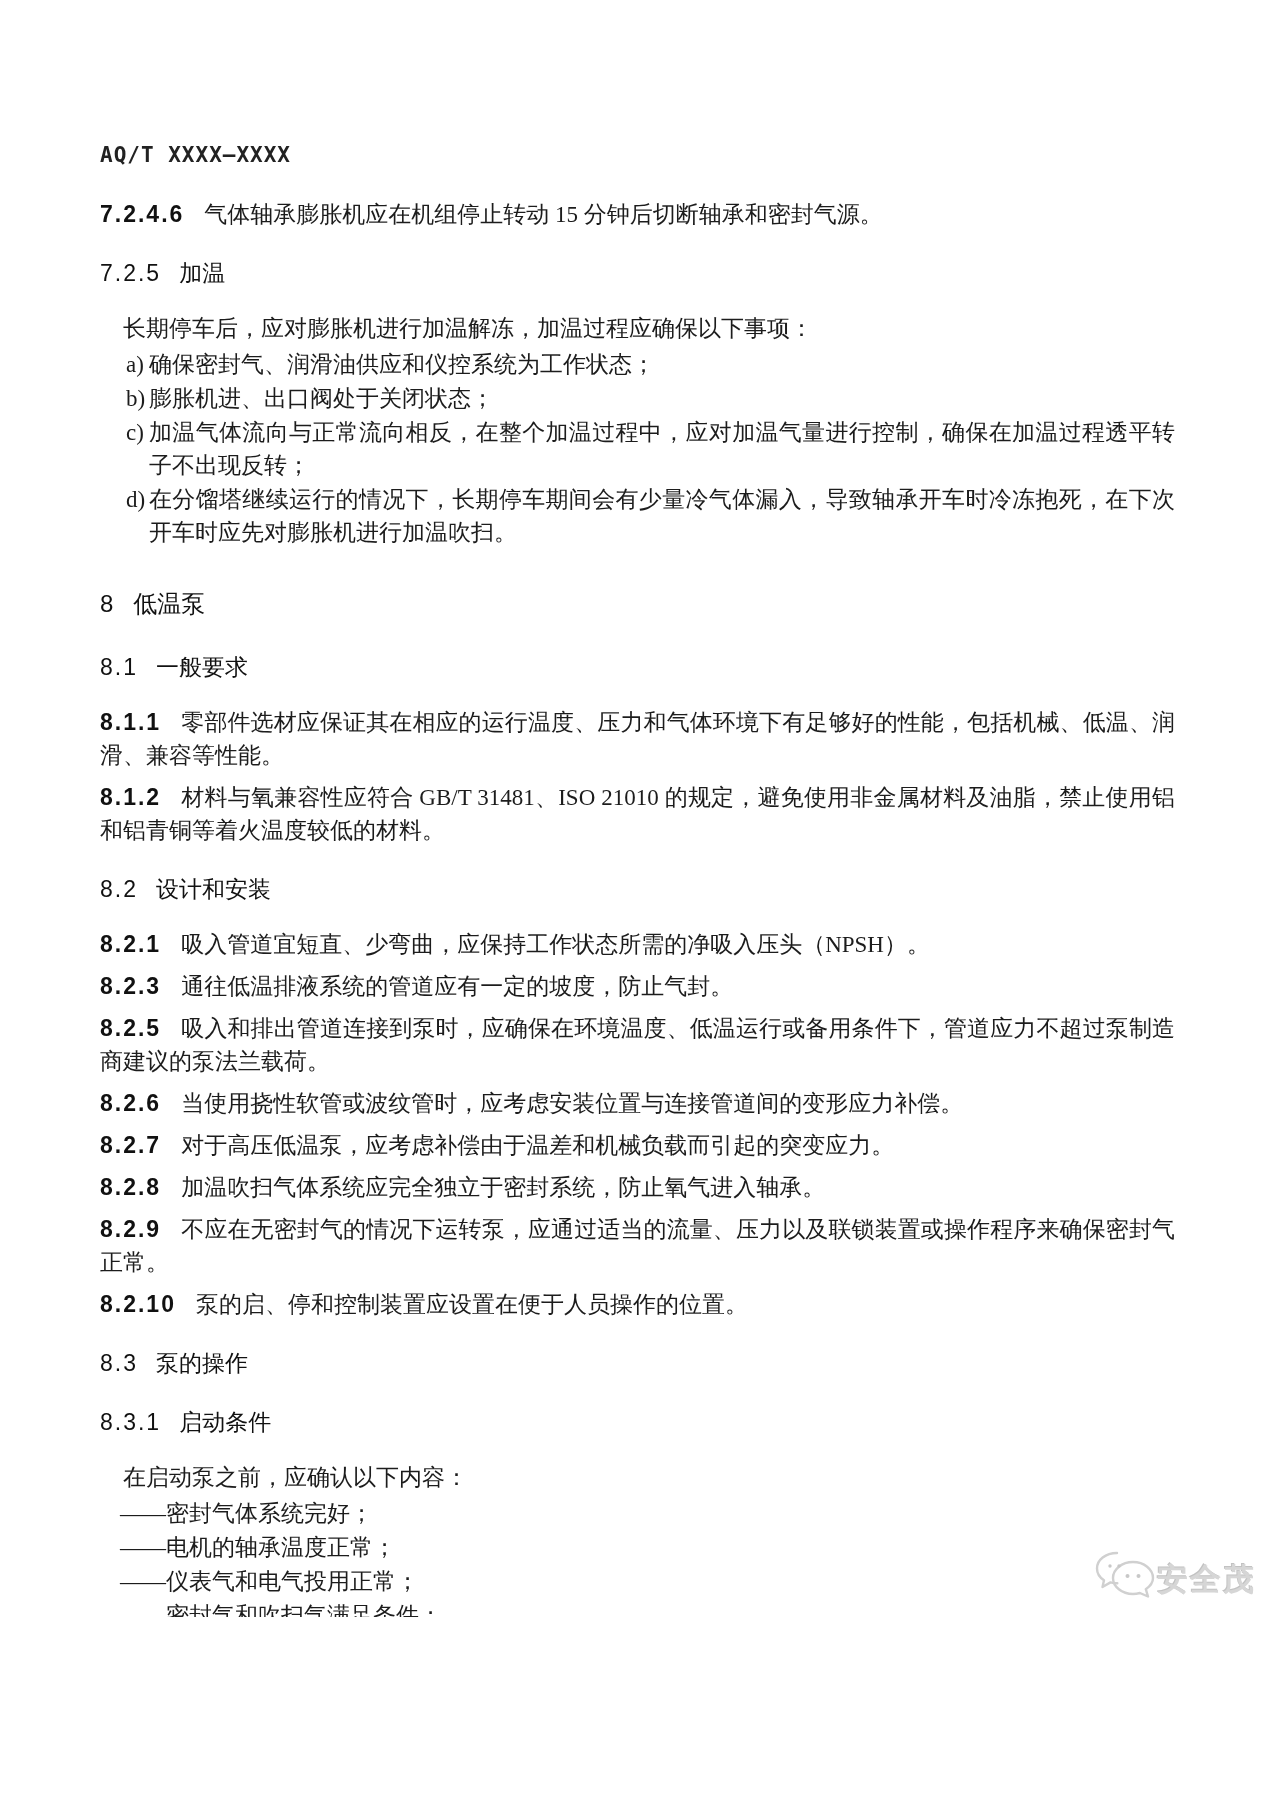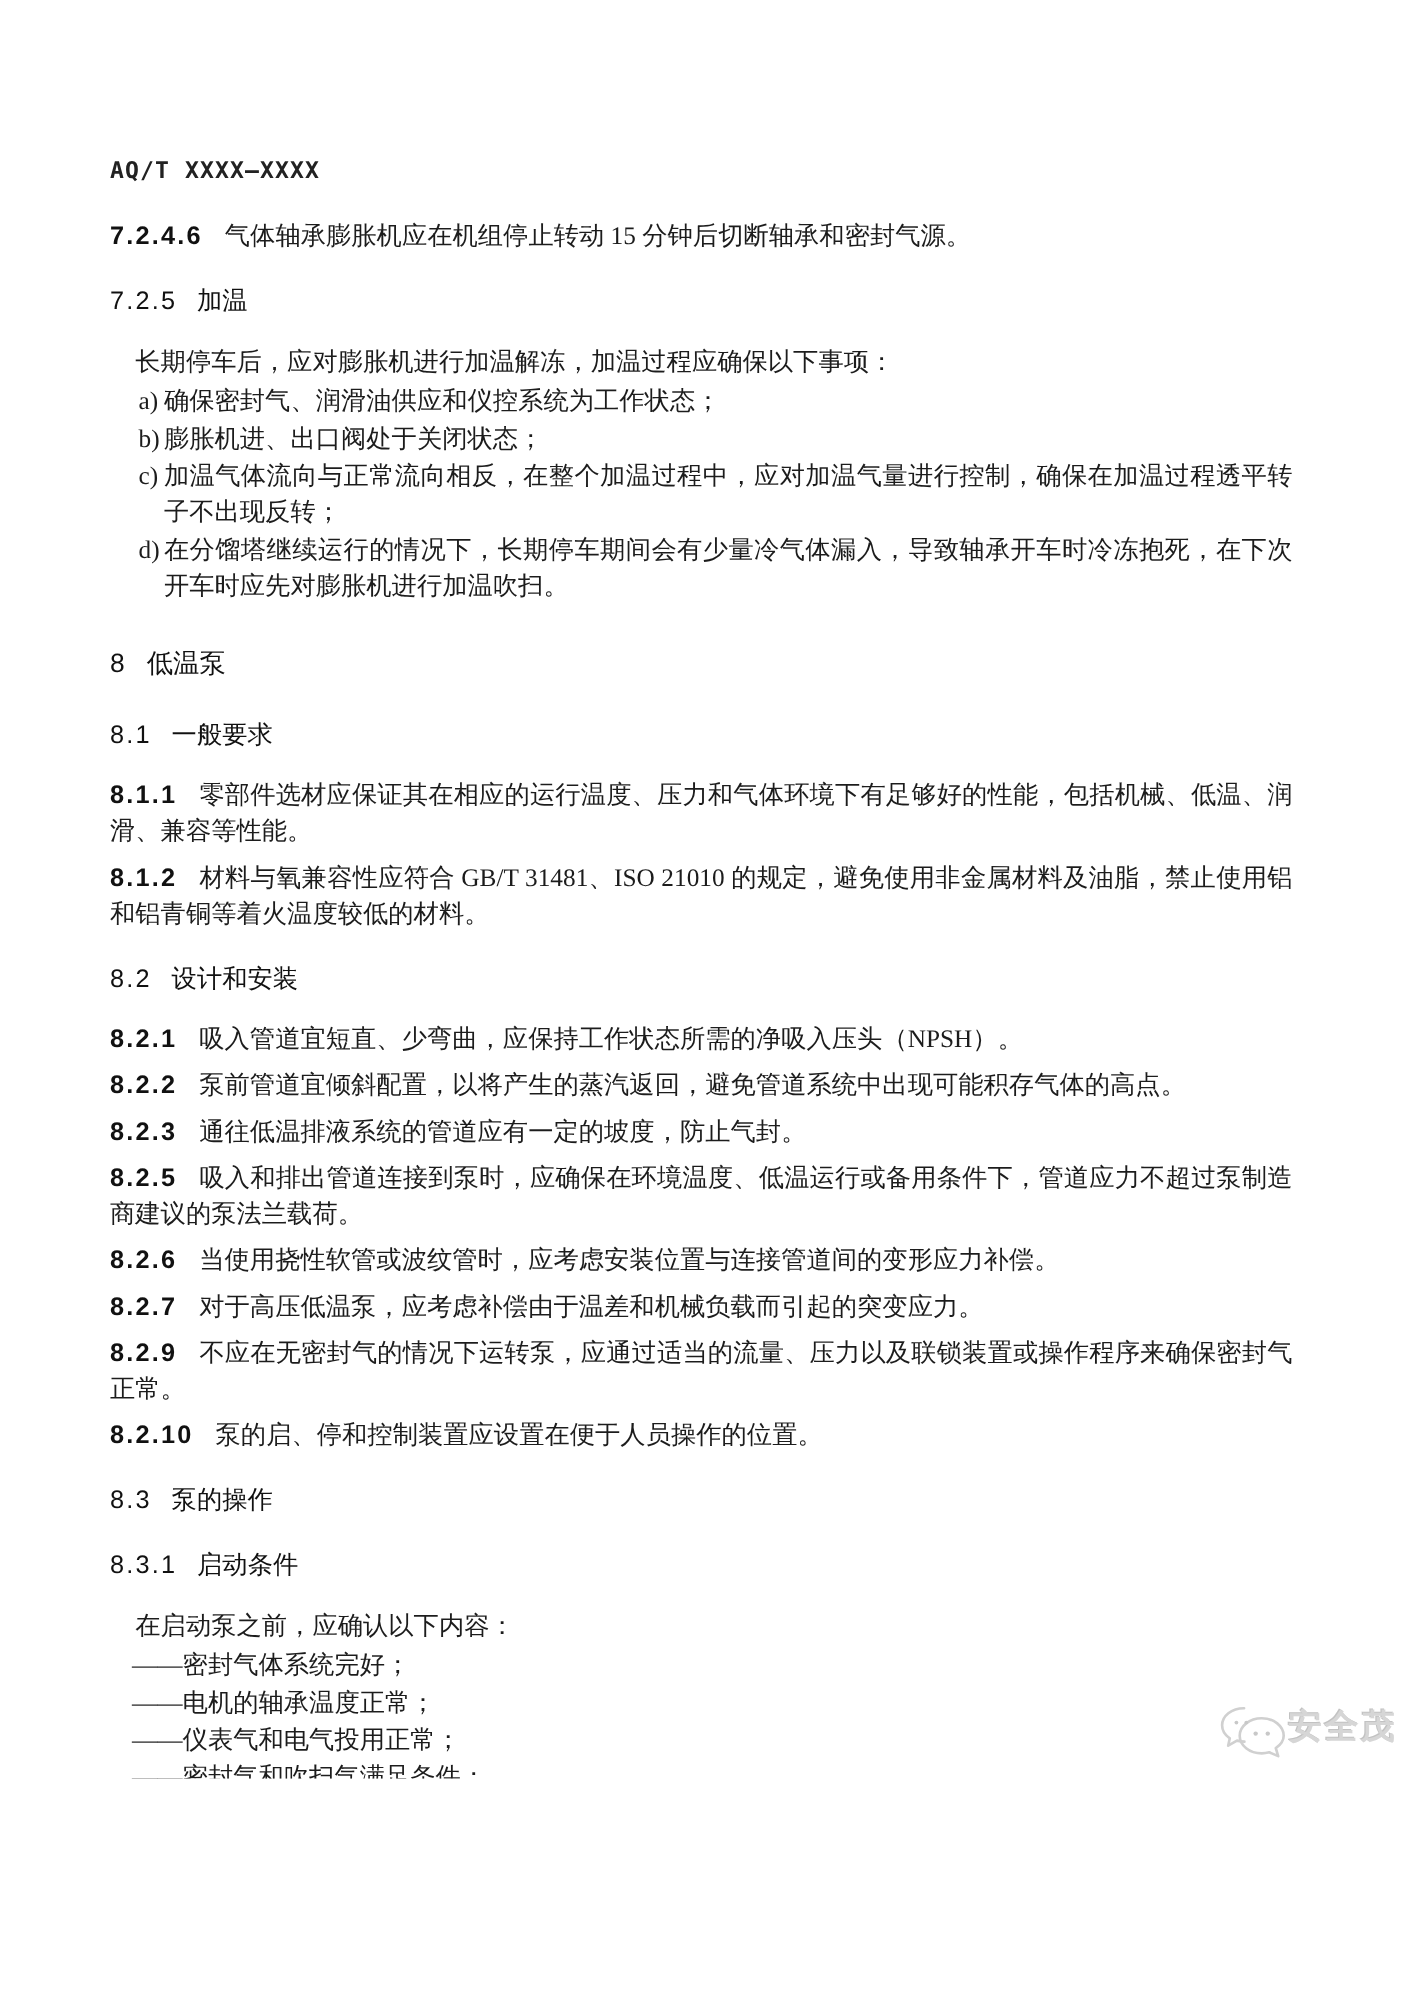--- a/index.html
+++ b/index.html
@@ -70,24 +70,24 @@
   }
   .page-number {
     position:absolute;
     left:145px;
     top:1660px;
     font-size:22px;
     color:#0f172a;
   }
   .watermark {
     position:absolute;
-    right:10px;
+    right:24px;
     bottom:16px;
     display:flex;
-    align-items:flex-start;
+    align-items:flex-end;
     gap:0;
   }
   .wm-icon { display:inline-flex; }
   .wm-text {
     font-family:"Liberation Sans","DejaVu Sans",sans-serif;
     font-weight:bold;
     font-size:31px;
     color:#d6d6d6;
     text-shadow:-1px -1px 0 #c2c2c2, 1px 1px 0 #ffffff;
     letter-spacing:2px;
@@ -106,25 +106,25 @@
       <div class="li"><span class="marker">a)</span><span>确保密封气、润滑油供应和仪控系统为工作状态；</span></div>
       <div class="li"><span class="marker">b)</span><span>膨胀机进、出口阀处于关闭状态；</span></div>
       <div class="li"><span class="marker">c)</span><span>加温气体流向与正常流向相反，在整个加温过程中，应对加温气量进行控制，确保在加温过程透平转子不出现反转；</span></div>
       <div class="li"><span class="marker">d)</span><span>在分馏塔继续运行的情况下，长期停车期间会有少量冷气体漏入，导致轴承开车时冷冻抱死，在下次开车时应先对膨胀机进行加温吹扫。</span></div>
       <div class="chapter"><span class="num">8</span><span class="ttl">低温泵</span></div>
       <div class="heading"><span class="num">8.1</span><span class="ttl">一般要求</span></div>
       <p class="clause"><span class="num">8.1.1</span><span>零部件选材应保证其在相应的运行温度、压力和气体环境下有足够好的性能，包括机械、低温、润滑、兼容等性能。</span></p>
       <p class="clause"><span class="num">8.1.2</span><span>材料与氧兼容性应符合 GB/T 31481、ISO 21010 的规定，避免使用非金属材料及油脂，禁止使用铝和铝青铜等着火温度较低的材料。</span></p>
       <div class="heading"><span class="num">8.2</span><span class="ttl">设计和安装</span></div>
       <p class="clause"><span class="num">8.2.1</span><span>吸入管道宜短直、少弯曲，应保持工作状态所需的净吸入压头（NPSH）。</span></p>
-      <p class="clause"><span class="num">8.2.2</span><span>泵前管道宜倾斜配置，以将产生的蒸汽返回，避免管道系统中出现可能积存气体的高点。</span></p>
       <p class="clause"><span class="num">8.2.3</span><span>通往低温排液系统的管道应有一定的坡度，防止气封。</span></p>
       <p class="clause"><span class="num">8.2.5</span><span>吸入和排出管道连接到泵时，应确保在环境温度、低温运行或备用条件下，管道应力不超过泵制造商建议的泵法兰载荷。</span></p>
       <p class="clause"><span class="num">8.2.6</span><span>当使用挠性软管或波纹管时，应考虑安装位置与连接管道间的变形应力补偿。</span></p>
       <p class="clause"><span class="num">8.2.7</span><span>对于高压低温泵，应考虑补偿由于温差和机械负载而引起的突变应力。</span></p>
+      <p class="clause"><span class="num">8.2.8</span><span>加温吹扫气体系统应完全独立于密封系统，防止氧气进入轴承。</span></p>
       <p class="clause"><span class="num">8.2.9</span><span>不应在无密封气的情况下运转泵，应通过适当的流量、压力以及联锁装置或操作程序来确保密封气正常。</span></p>
       <p class="clause"><span class="num">8.2.10</span><span>泵的启、停和控制装置应设置在便于人员操作的位置。</span></p>
       <div class="heading"><span class="num">8.3</span><span class="ttl">泵的操作</span></div>
       <div class="heading"><span class="num">8.3.1</span><span class="ttl">启动条件</span></div>
       <p class="para"><span>在启动泵之前，应确认以下内容：</span></p>
       <p class="dash"><span>——密封气体系统完好；</span></p>
       <p class="dash"><span>——电机的轴承温度正常；</span></p>
       <p class="dash"><span>——仪表气和电气投用正常；</span></p>
       <p class="dash"><span>——密封气和吹扫气满足条件；</span></p>
     </div>

